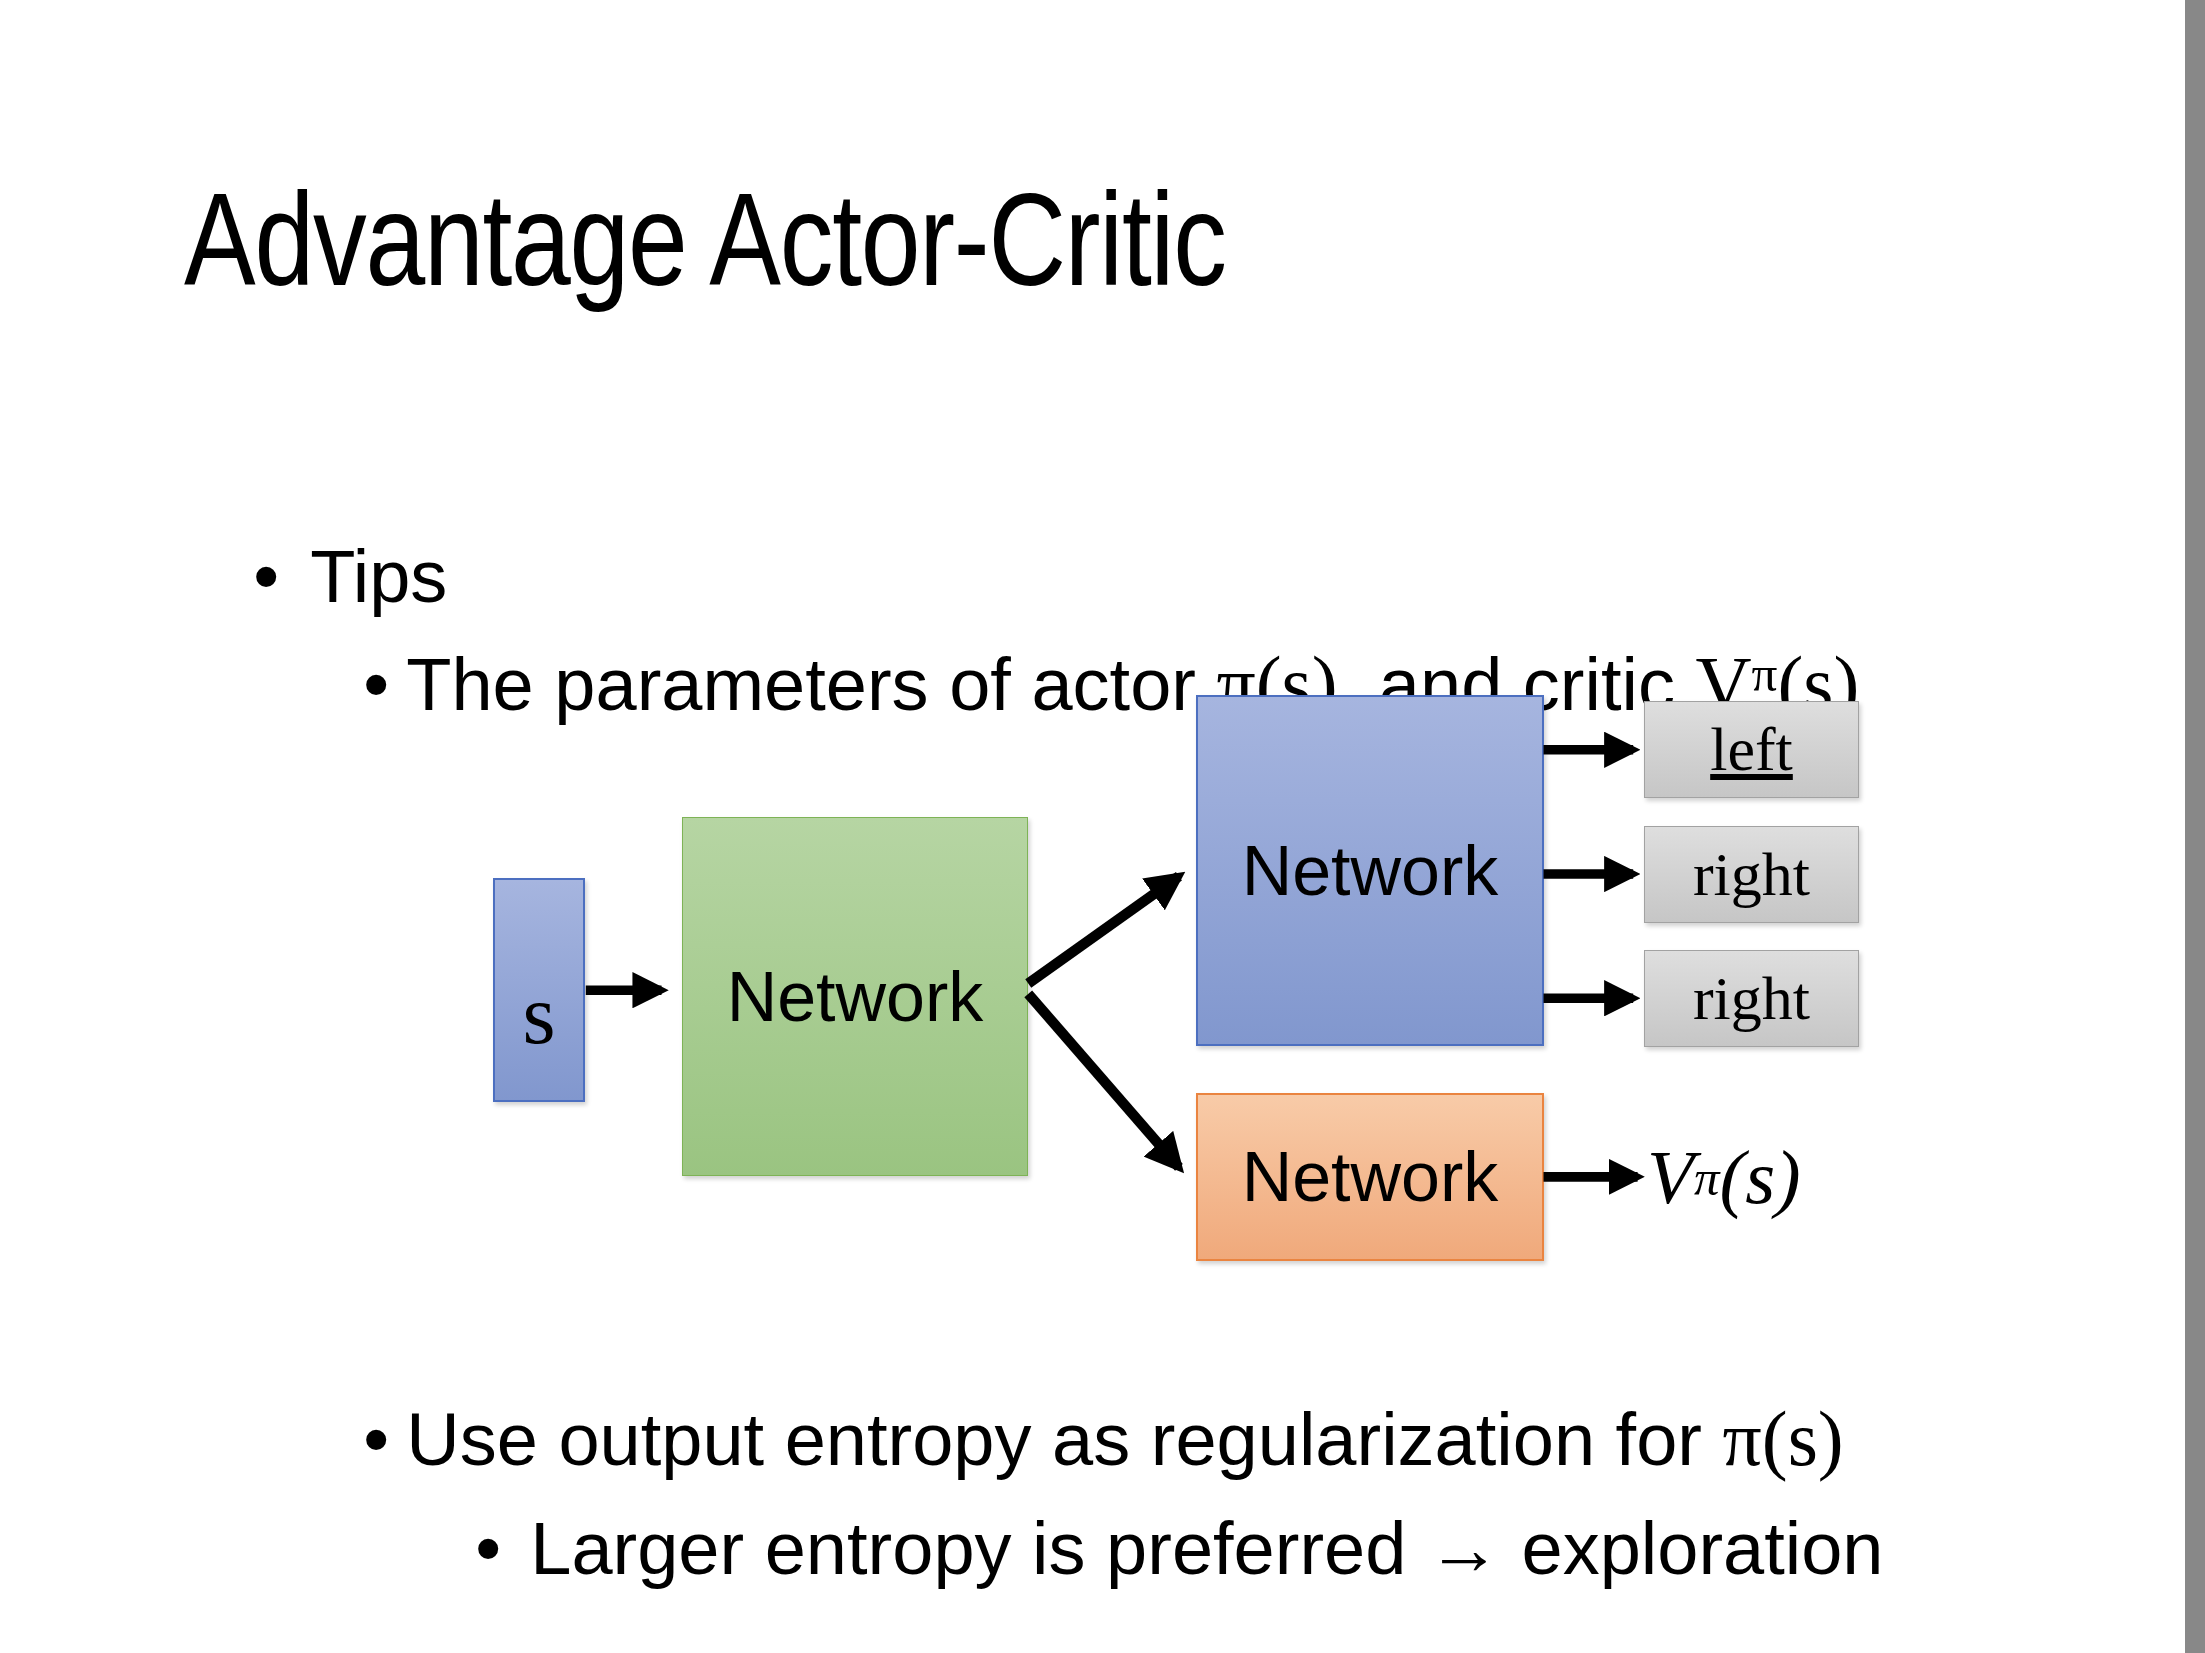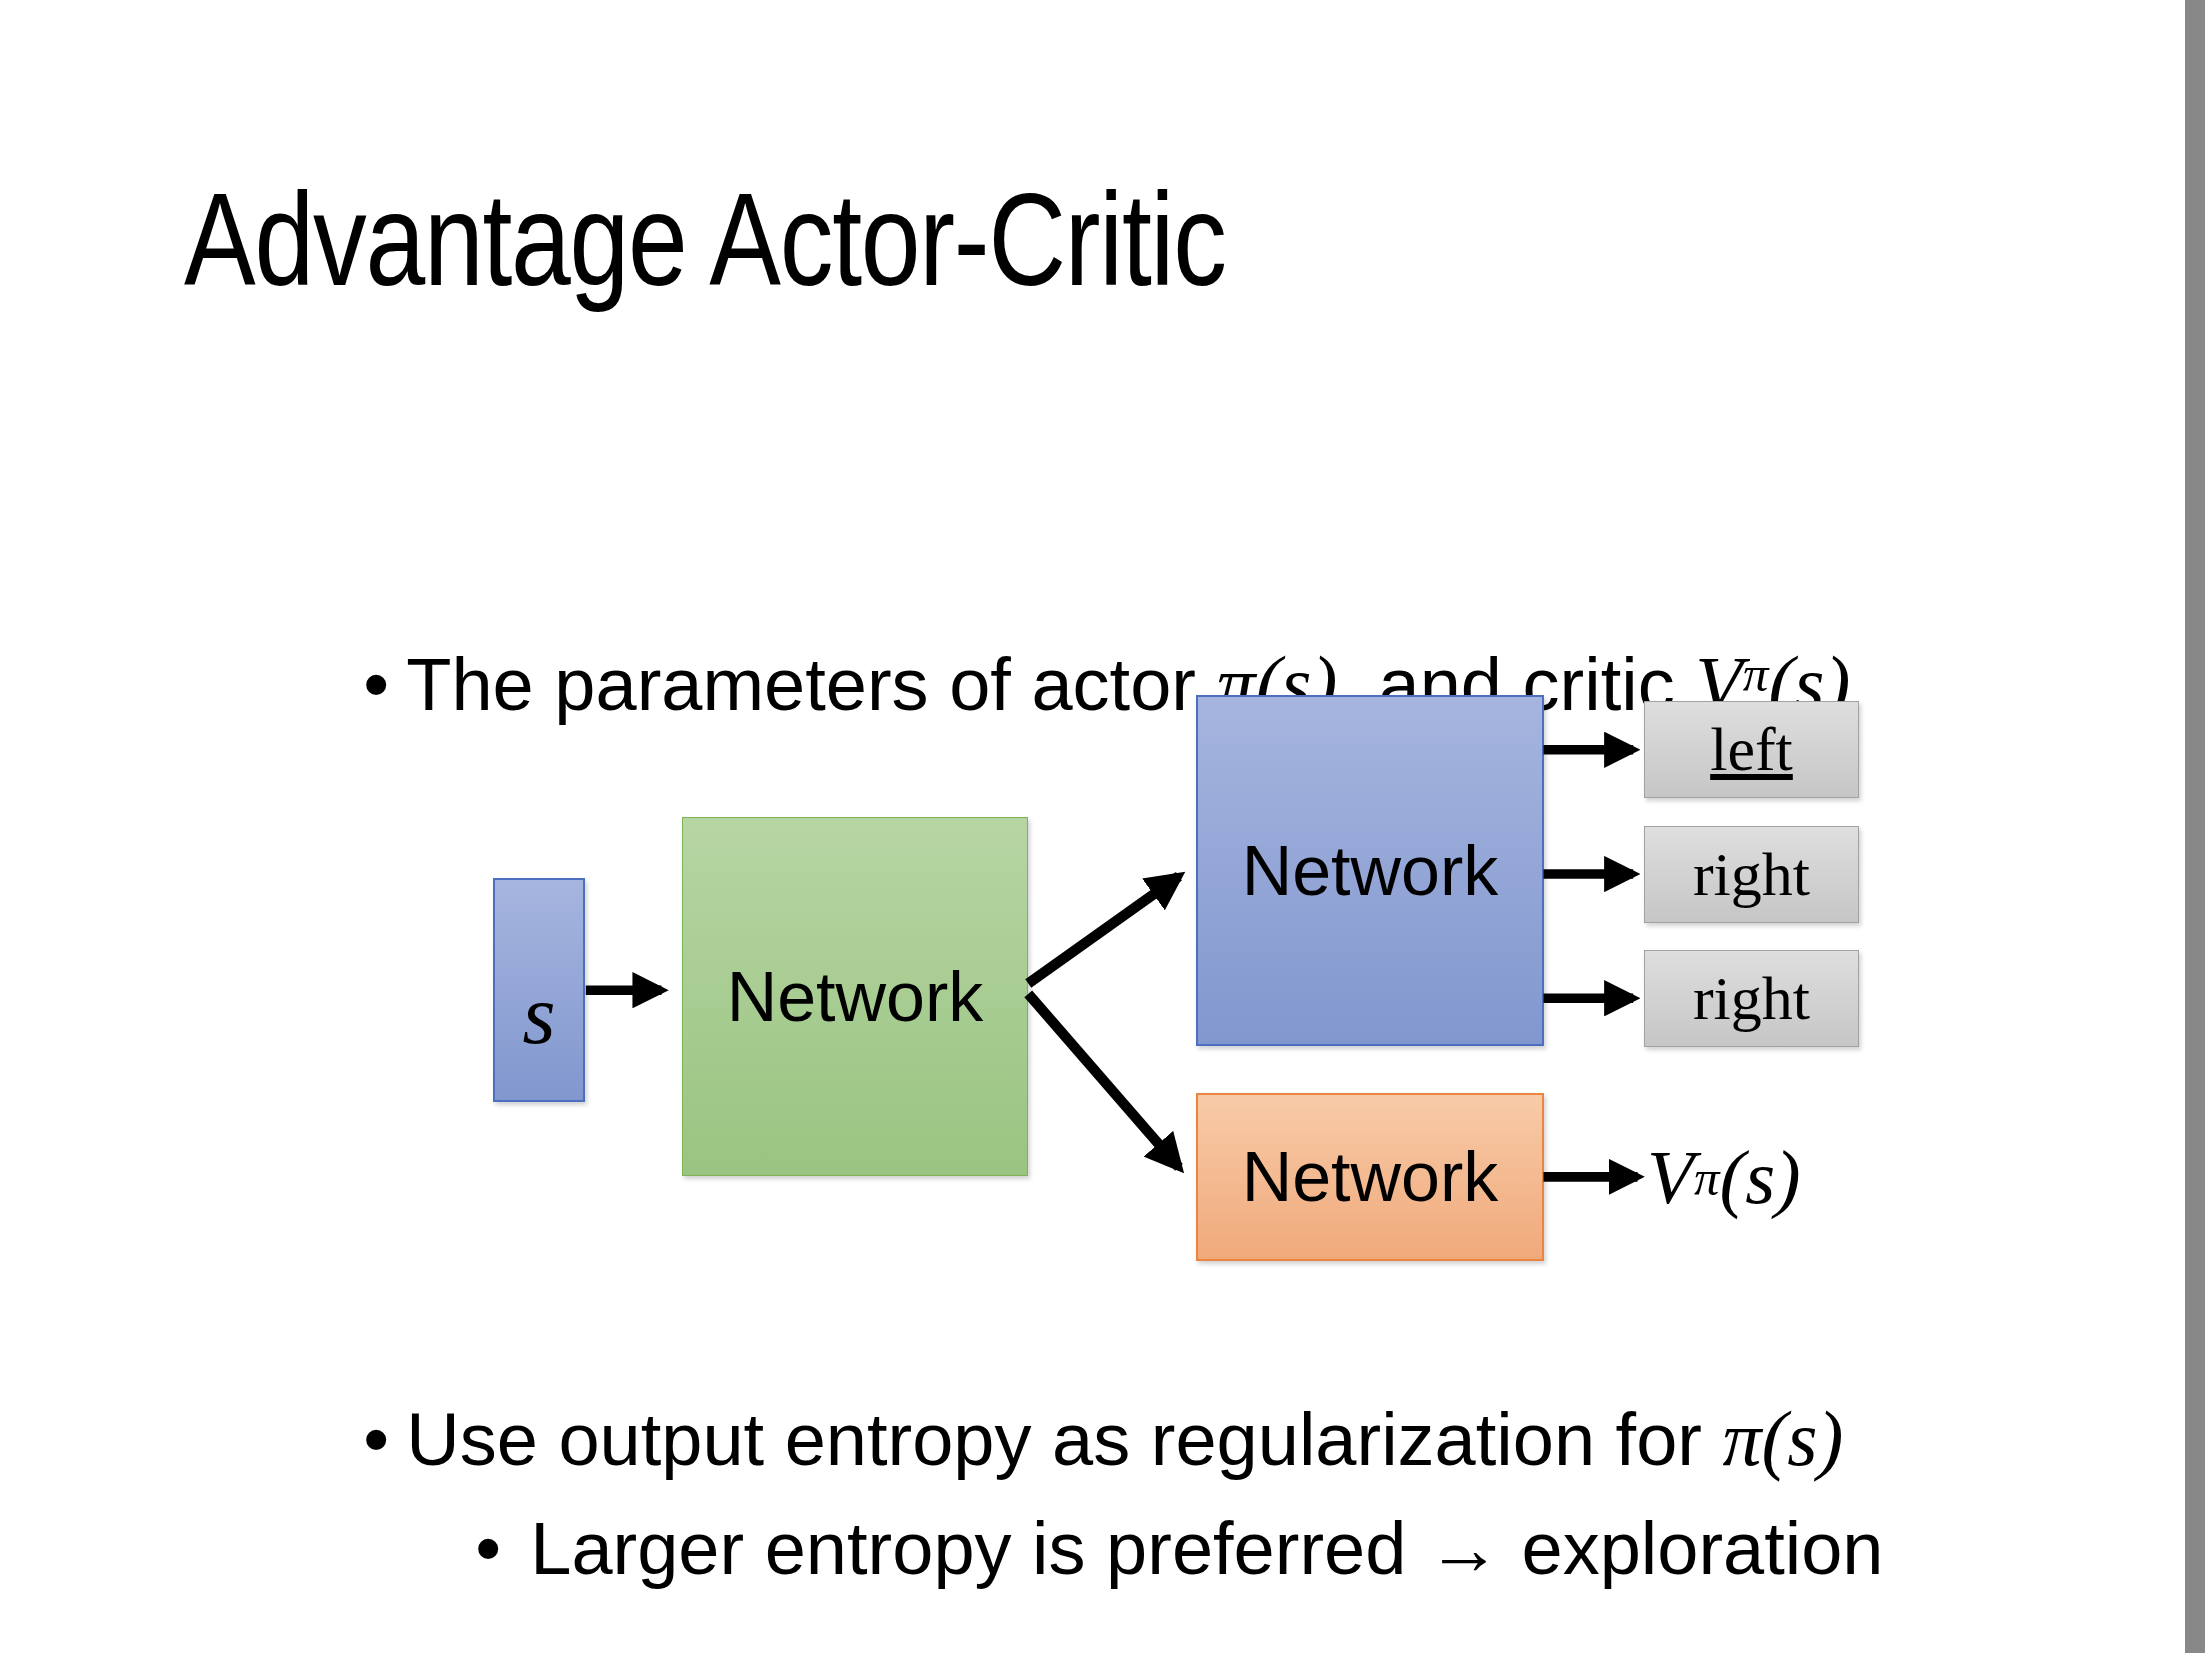--- a/index.html
+++ b/index.html
@@ -22,21 +22,20 @@
     position:absolute;
     font-size:74px;line-height:1.16;
     white-space:pre;
   }
   .bullet{display:inline-block;}
   .b1{width:57px;}
   .b2{width:43px;}
   .b3{width:55px;}
   .math{
     font-family:"Liberation Serif",serif;
-    font-style:italic;
     font-size:1.05em;
     margin-top:48px;
   }
   .math sup, .supmath{
     font-size:0.66em;
     vertical-align:0.38em;
     line-height:0;
   }
   
   .box{
@@ -90,20 +89,23 @@
   }
   .overlay line{stroke:var(--arrow,#000);}
 </style>
 </head>
 <body>
 
 <div class="slide">
 
   <h1 class="title">Advantage Actor-Critic</h1>
 
+  <div class="line" style="left:171px;top:448px;">
+    <span class="bullet b1">•</span><span>Tips</span>
+  </div>
 
   <div class="line" style="left:281px;top:553px;">
     <span class="bullet b2">•</span><span>The parameters of actor </span><span class="math">π(s)</span><span>  and critic </span><span class="math"><span>V</span><sup>π</sup><span>(s)</span></span>
   </div>
 
 
   <div class="line" style="left:281px;top:1308px;">
     <span class="bullet b2">•</span><span>Use output entropy as regularization for </span><span class="math">π(s)</span>
   </div>
 

